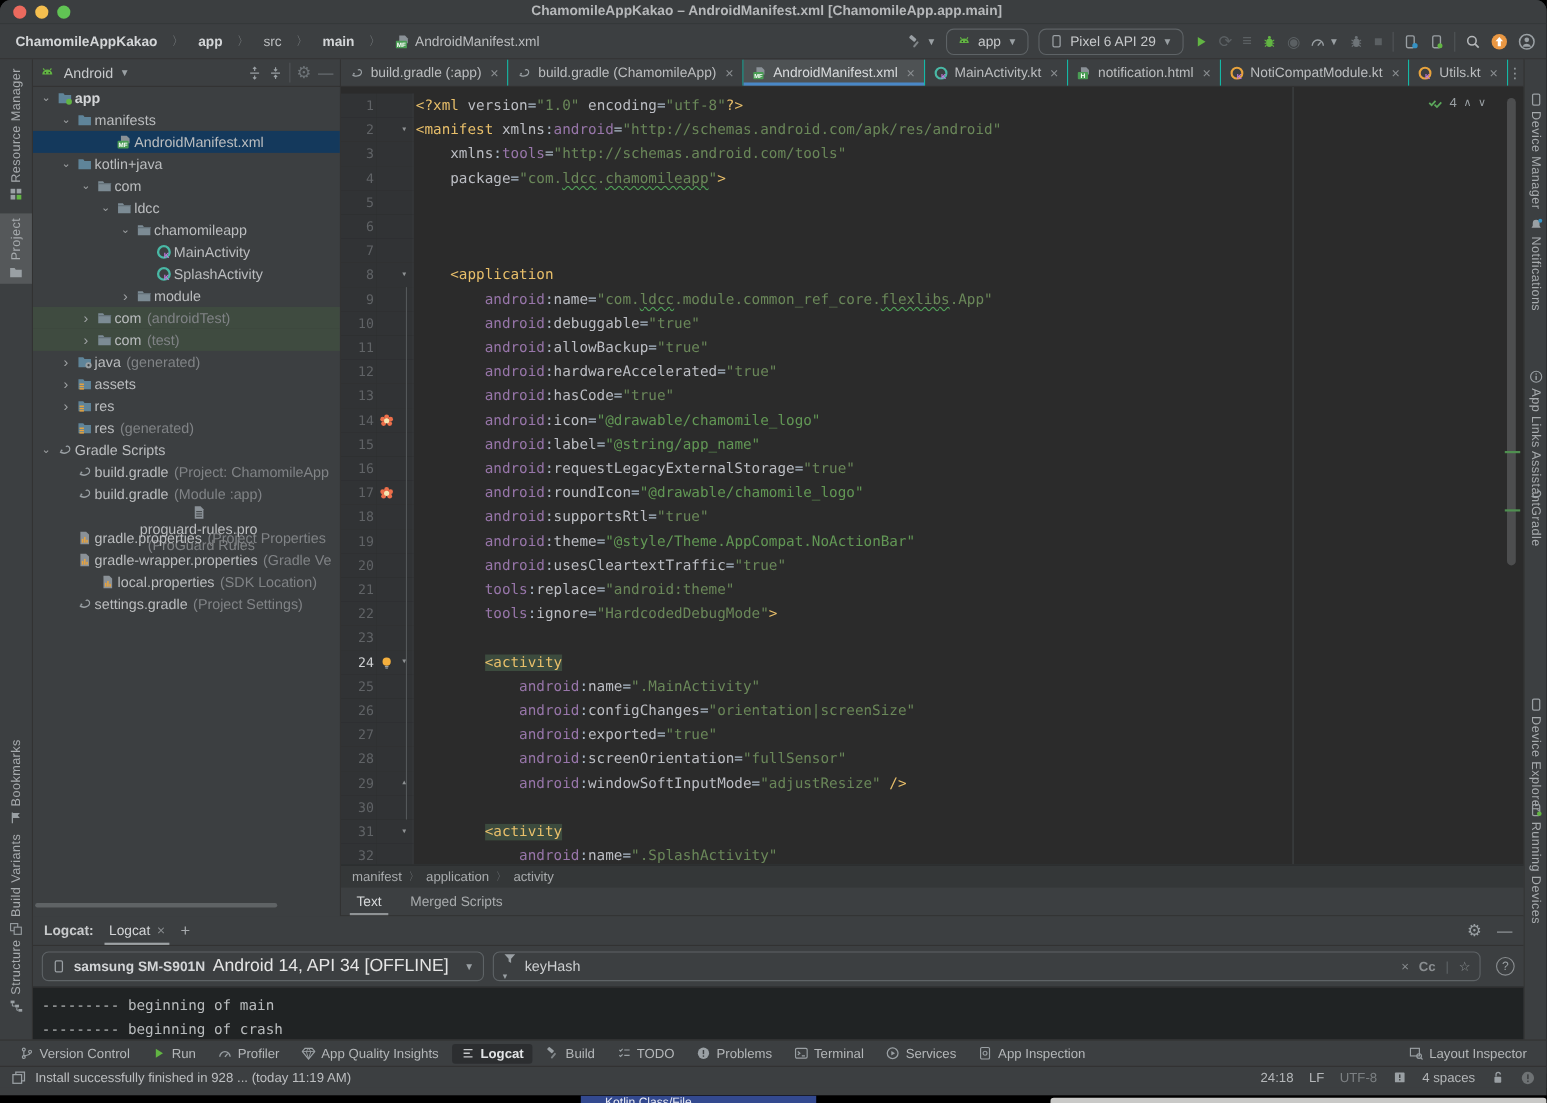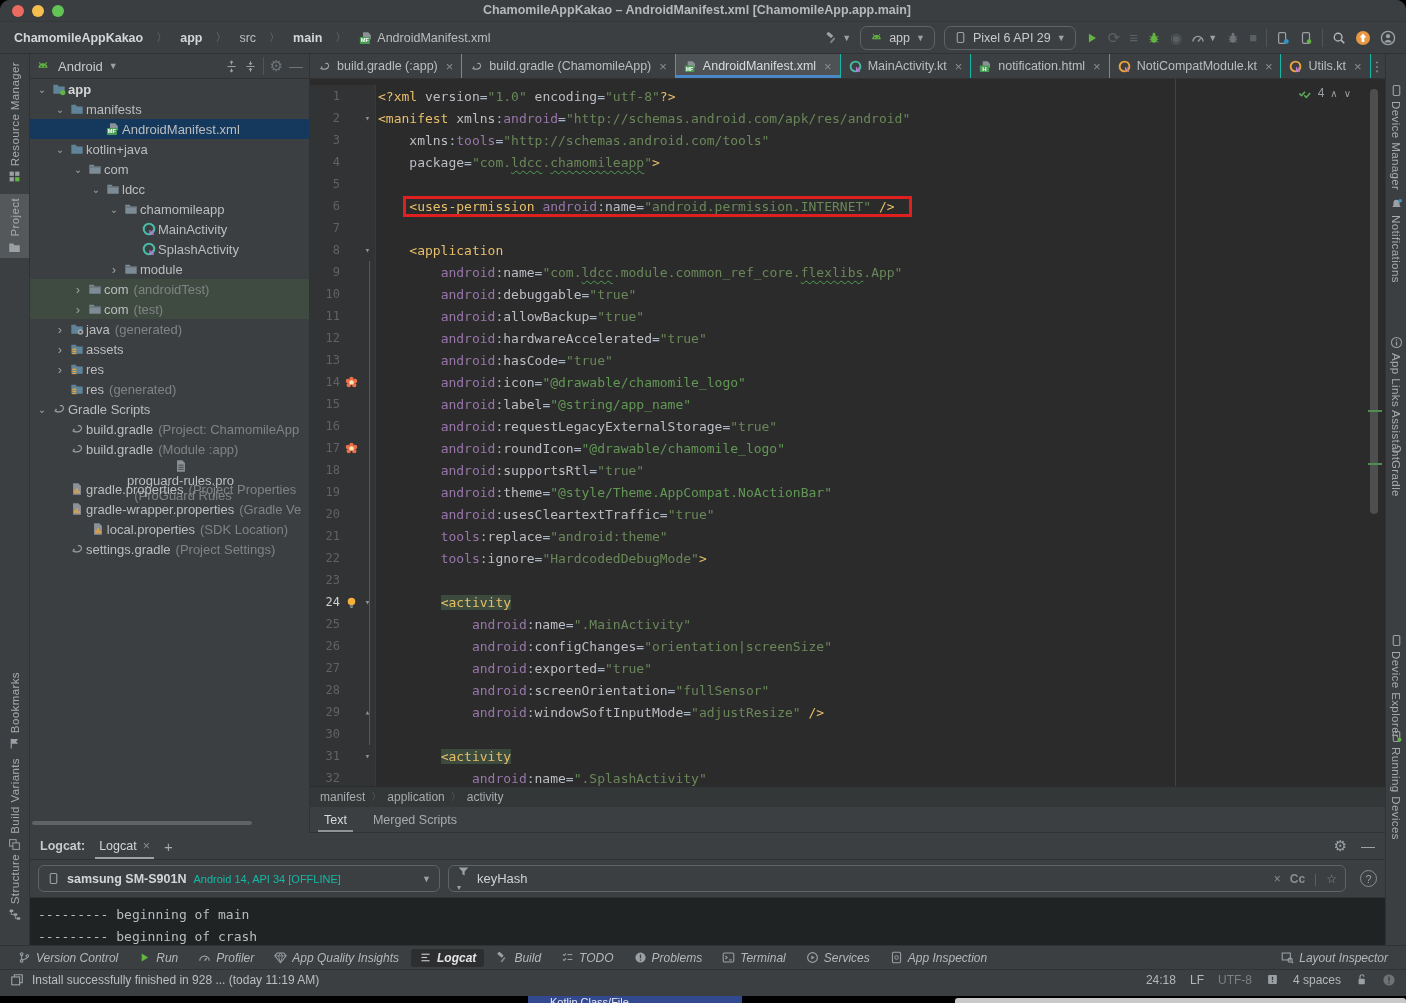--- a/index.html
+++ b/index.html
@@ -90,31 +90,31 @@
   .lc-head { height:27px; display:flex; align-items:center; padding:0 10px; gap:10px; border-bottom:1px solid #323232; }
   .lc-title { font-weight:bold; color:#c7c9cb; font-size:12.5px; }
   .lc-tab { position:relative; display:flex; align-items:center; gap:6px; height:100%; padding:0 4px; color:#d3d5d7; font-size:12.5px; }
   .lc-tab::after { content:""; position:absolute; left:0; right:0; bottom:0; height:2px; background:#9ea2a5; }
   .lc-tab .x{ color:#8a8e91; }
   .lc-plus { color:#a7abae; font-size:15px; }
   .lc-headright { margin-left:auto; display:flex; gap:14px; align-items:center; color:#9aa0a4; }
   .lc-tools { height:37px; display:flex; align-items:center; padding:0 8px; gap:8px; }
   .devsel { width:402px; height:27px; border:1px solid #5e6366; border-radius:6px; display:flex; align-items:center; gap:7px; padding:0 8px; }
   .devsel .nm { font-weight:bold; color:#d3d5d7; font-size:12.5px; white-space:nowrap;}
-  .devsel .dt { color:#14b8a6; font-size:11px; white-space:nowrap;}
+  .devsel .dt { color:#e5e5e5; font-size:16px; white-space:nowrap;}
   .devsel .dd { margin-left:auto; }
   .filterbox { flex:1; height:27px; border:1px solid #5e6366; border-radius:6px; display:flex; align-items:center; gap:7px; padding:0 8px; }
   .filterbox input { flex:1; background:transparent; border:none; outline:none; color:#ced0d2; font-size:13px; font-family:"Liberation Sans",sans-serif; }
   .fb-right { display:flex; align-items:center; gap:9px; color:#8a8e91; font-size:12px; }
   .fb-right .cc { font-weight:bold; }
   .helpc { width:17px; height:17px; border:1.4px solid #8a8e91; border-radius:50%; color:#9aa0a4; font-size:11px; display:flex; align-items:center; justify-content:center; margin-left:6px;}
   .console { height:55px; background:#202324; padding:6px 8px; font-family:"DejaVu Sans Mono", monospace; font-size:13px; color:#b9bcbe; line-height:22px; border-top:1px solid #323232;}
 
   
-  .bottombar { position:absolute; left:0; bottom:27px; width:100%; height:24px; background:#3c3f41; border-top:1px solid #323232; display:flex; align-items:center; padding:0 10px; gap:4px; font-size:12px; color:#b4b7b9;font-style:italic; }
+  .bottombar { position:absolute; left:0; bottom:27px; width:100%; height:24px; background:#3c3f41; border-top:1px solid #323232; display:flex; align-items:center; padding:0 10px; gap:4px; font-size:12px; color:#b4b7b9; }
   .bwin { display:flex; align-items:center; gap:5px; padding:2px 8px; border-radius:3px; white-space:nowrap; }
   .bwin.sel { background:#2c2e30; color:#e2e4e6; font-weight:bold; }
   .bb-right { margin-left:auto; display:flex; align-items:center; gap:5px; }
 
   
   .statusbar { position:absolute; left:0; bottom:7px; width:100%; height:20px; background:#3c3f41; border-top:1px solid #323232; display:flex; align-items:center; padding:0 10px; gap:8px; font-size:12px; color:#bcbec0; }
   .sb-right { margin-left:auto; display:flex; align-items:center; gap:14px; color:#b4b7b9; }
   .sb-dim { color:#7c8083; }
 
   
@@ -782,21 +782,20 @@
         <div class="codeline">
           <span class="ln">5</span>
           <span class="gslot"></span>
           <span class="fslot"></span>
           <span class="ctext"></span>
         </div>
         <div class="codeline">
           <span class="ln">6</span>
           <span class="gslot"></span>
           <span class="fslot"></span>
-          <span class="ctext"><span>    </span><span class="redbox"><span class="sg-tag">&lt;uses-permission </span><span class="sg-ns">android</span><span class="sg-pln">:</span><span class="sg-attr">name</span><span class="sg-pln">=</span><span class="sg-str">"android.permission.INTERNET"</span><span class="sg-pln"> </span><span class="sg-tag">/&gt;</span></span></span>
         </div>
         <div class="codeline">
           <span class="ln">7</span>
           <span class="gslot"></span>
           <span class="fslot"></span>
           <span class="ctext"></span>
         </div>
         <div class="codeline">
           <span class="ln">8</span>
           <span class="gslot"></span>

